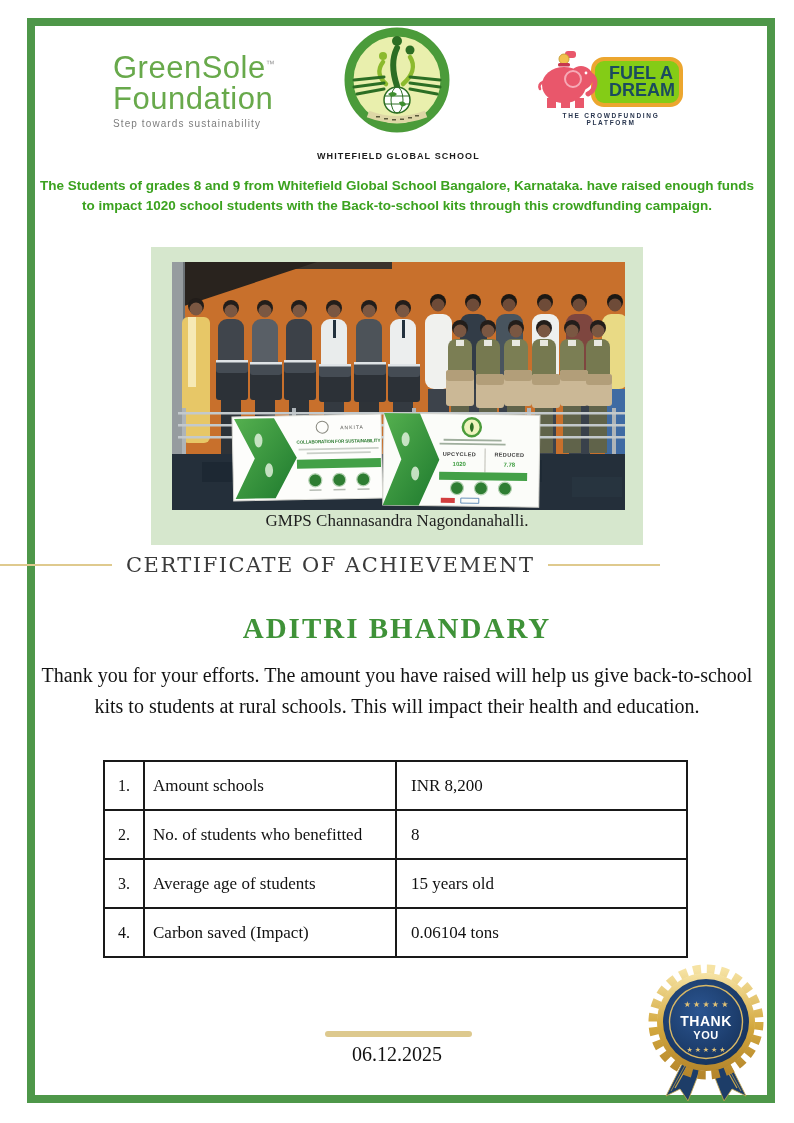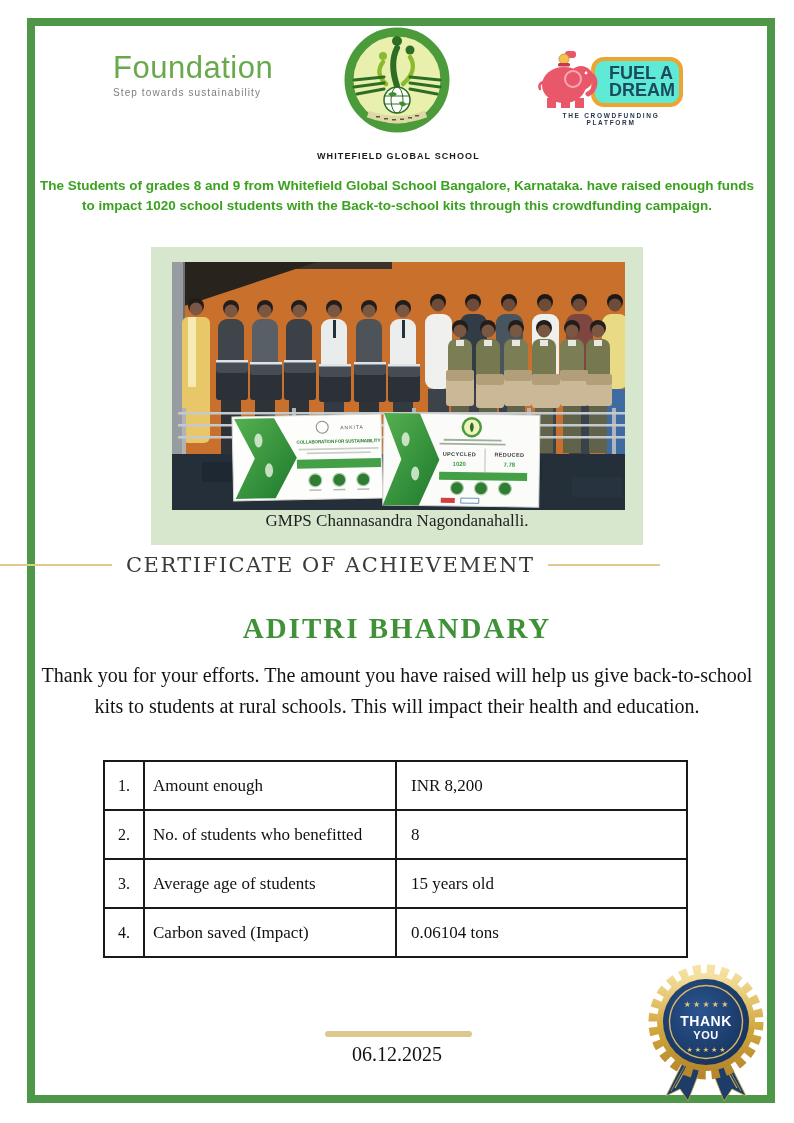--- a/index.html
+++ b/index.html
@@ -14,21 +14,21 @@
   .gs-tm { font-size:9px; color:#9a9a9a; vertical-align:super; }
   .gs-line2 { font-size:31px; color:#68a94b; letter-spacing:0.5px; line-height:1.0; }
   .gs-tagline { font-size:10px; color:#7d7d7d; letter-spacing:1.1px; margin-top:4px; }
 
   .school-logo { position:absolute; left:340px; top:26px; width:114px; z-index:2; text-align:center; }
   .school-label { margin-top:7px; font-size:9px; font-weight:bold; color:#1b1b1b;
                   letter-spacing:1.1px; white-space:nowrap; margin-left:-23px; width:160px; }
 
   .fad { position:absolute; left:536px; top:44px; width:150px; z-index:2; }
   .fad-box { position:absolute; left:55px; top:13px; width:92px; height:50px;
-             border:4px solid #eca62f; border-radius:13px; background:#5eead4;
+             border:4px solid #eca62f; border-radius:13px; background:#84cc16;
              display:flex; flex-direction:column; justify-content:center; padding-left:14px; }
   .fad-word { font-size:18px; font-weight:800; color:#1b4b5e; line-height:0.95; letter-spacing:0; }
   .fad-elephant { position:absolute; left:0; top:4px; z-index:3; }
   .fad-tagline { position:absolute; left:4px; top:68px; width:142px; text-align:center;
                  font-size:6.5px; font-weight:bold; letter-spacing:1.7px; color:#28354e; }
 
   
   .intro { position:absolute; left:32px; top:176px; width:730px; text-align:center;
            font-size:13.5px; font-weight:bold; color:#3ba21f; line-height:1.5; z-index:2; }
 
@@ -73,20 +73,21 @@
 
   svg text { font-family:"Liberation Sans", sans-serif; }
 </style>
 </head>
 <body>
 
 <div class="page">
   <div class="frame"></div>
 
   <div class="greensole">
+    <div class="gs-line1"><span>GreenSole</span><sup class="gs-tm">™</sup></div>
     <div class="gs-line2">Foundation</div>
     <div class="gs-tagline">Step towards sustainability</div>
   </div>
 
   <div class="school-logo">
     <svg width="114" height="114" viewBox="0 0 114 114">
       <circle cx="57" cy="54" r="48" fill="#e9efad" stroke="#4b9b3a" stroke-width="9"></circle>
 
       <circle cx="43" cy="30" r="4" fill="#8cba2e"></circle>
       <path d="M43,36 C37,44 39,52 46,58" stroke="#8cba2e" stroke-width="4.5" fill="none" stroke-linecap="round"></path>
@@ -375,21 +376,21 @@
     <div class="cert-heading">CERTIFICATE OF ACHIEVEMENT</div>
     <div class="gold-rule"></div>
   </div>
   <div class="recipient">ADITRI BHANDARY</div>
   <div class="message">Thank you for your efforts. The amount you have raised will help us give back-to-school kits to students at rural schools. This will impact their health and education.</div>
 
   <table class="stats-table">
     <tbody>
       <tr>
         <td class="num">1.</td>
-        <td class="label">Amount enough</td>
+        <td class="label">Amount schools</td>
         <td class="value">INR 8,200</td>
       </tr>
       <tr>
         <td class="num">2.</td>
         <td class="label">No. of students who benefitted</td>
         <td class="value">8</td>
       </tr>
       <tr>
         <td class="num">3.</td>
         <td class="label">Average age of students</td>

